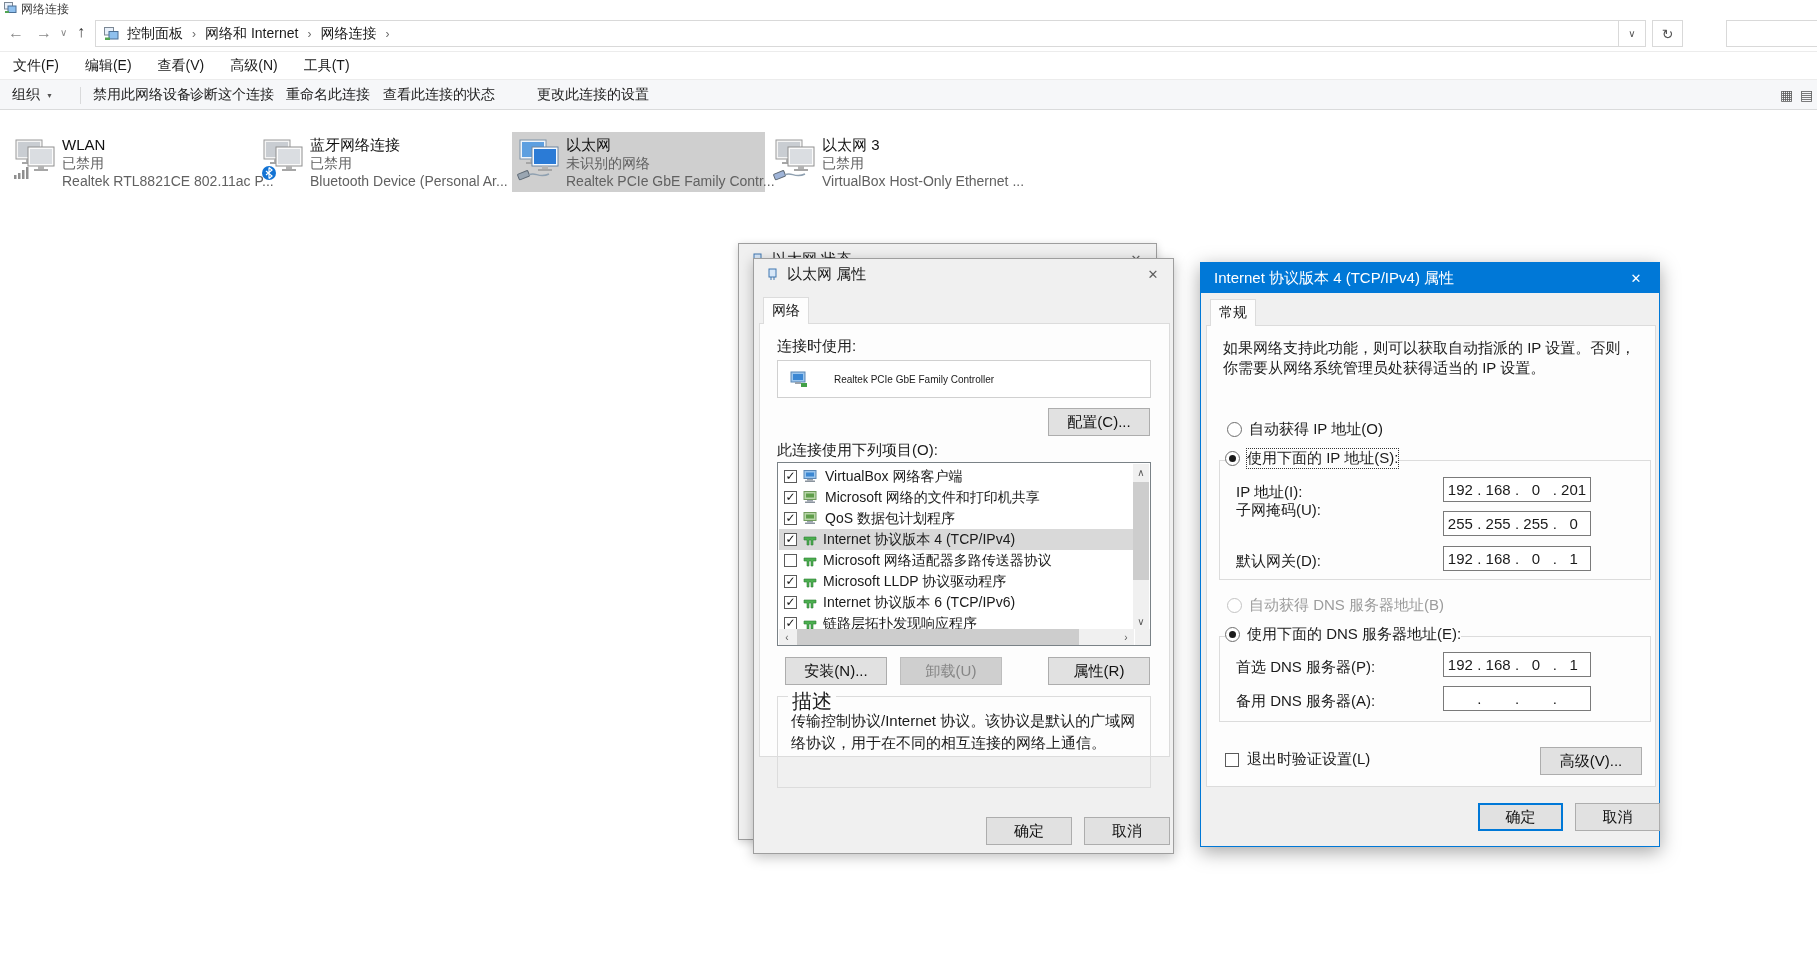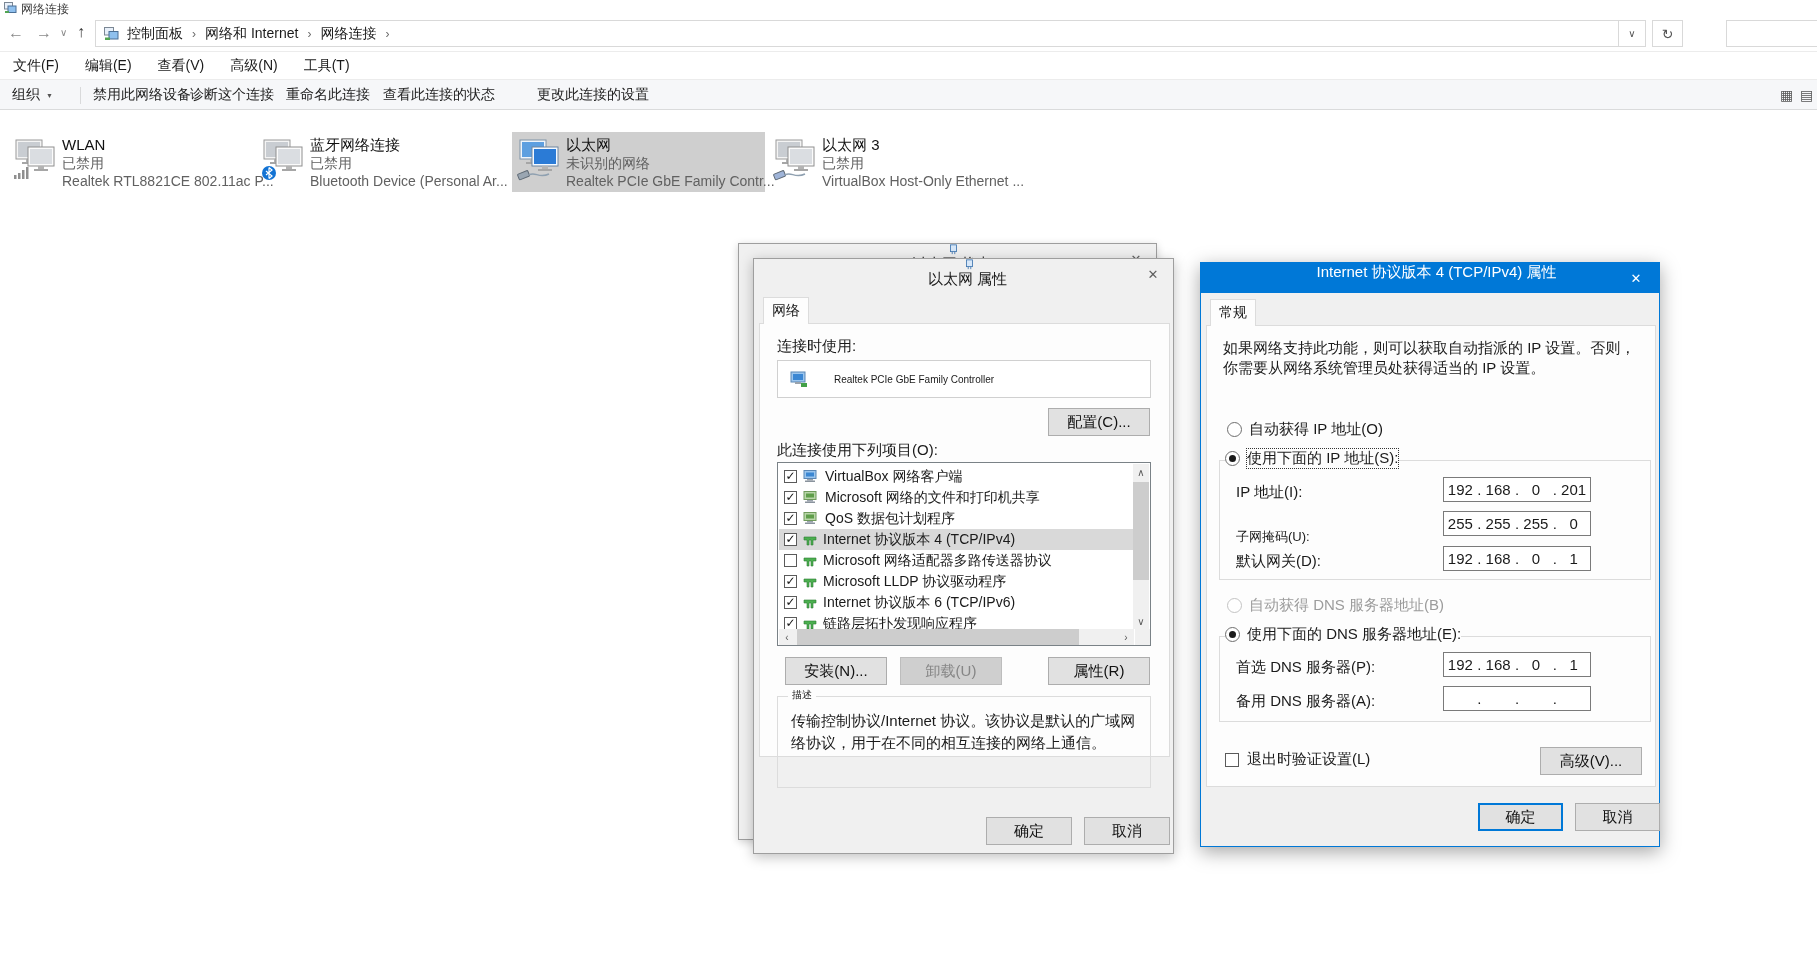--- a/index.html
+++ b/index.html
@@ -21,29 +21,29 @@
   .toolitem{position:absolute;top:0;height:30px;display:flex;align-items:center;font-size:14px;color:#222;}
   
   .tile{position:absolute;top:116px;height:60px;margin-top:16px;}
   .tile.selected{background:#cfcfcf;}
   .tile .tname{position:absolute;left:54px;top:4px;font-size:15px;color:#111;}
   .tile .tstatus{position:absolute;left:54px;top:23px;font-size:14px;color:#616161;}
   .tile .tdevice{position:absolute;left:54px;top:41px;font-size:14px;color:#616161;}
   .tile svg{position:absolute;left:4px;top:7px;}
   
   .dlg{position:absolute;background:#f0f0f0;border:1px solid #9e9e9e;}
-  .dlg-title{position:absolute;left:0;top:0;right:0;height:30px;display:flex;align-items:center;font-size:15px;color:#1a1a1a;flex-direction:column;}
+  .dlg-title{position:absolute;left:0;top:0;right:0;height:30px;display:flex;align-items:center;font-size:15px;color:#1a1a1a;}
   .dlg-close{position:absolute;top:0;right:0;width:40px;height:30px;display:flex;align-items:center;justify-content:center;color:#5f5f5f;font-size:13px;}
   .tabpage{position:absolute;background:#fdfdfd;border:1px solid #dcdcdc;}
   .tab{position:absolute;background:#fdfdfd;border:1px solid #dcdcdc;border-bottom:none;display:flex;align-items:center;justify-content:center;font-size:14px;z-index:3;}
   .wbtn{position:absolute;width:102px;height:28px;background:#e1e1e1;border:1px solid #adadad;display:flex;align-items:center;justify-content:center;font-size:15px;color:#111;}
   .wbtn.disabled{background:#cfcfcf;border-color:#bdbdbd;color:#868686;}
   .wbtn.default{border:2px solid #0078d7;}
   .grp{position:absolute;border:1px solid #dcdcdc;}
-  .grplegend{position:absolute;top:-9px;left:10px;background:#fdfdfd;padding:0 4px;font-size:10px;}
+  .grplegend{position:absolute;top:-9px;left:10px;background:#fdfdfd;padding:0 4px;font-size:20px;}
   .radio{display:inline-block;width:15px;height:15px;border:1px solid #6e6e6e;border-radius:50%;background:#fff;position:relative;}
   .radio.on::after{content:"";position:absolute;left:3px;top:3px;width:7px;height:7px;border-radius:50%;background:#1a1a1a;}
   .radio.disabled{border-color:#c3c3c3;}
   .radiorow{position:absolute;display:flex;align-items:center;font-size:15px;}
   .radiorow .lbl{margin-left:7px;}
   .radiorow.disabled{color:#9c9c9c;}
   .focusdotted{outline:1px dotted #333;}
   .ipfield{position:absolute;width:148px;height:25px;background:#fff;border:1px solid #7a7a7a;display:flex;align-items:center;font-size:15px;}
   .ipfield .oct{flex:1;text-align:center;}
   .ipfield .dot{width:5px;text-align:center;}
@@ -385,21 +385,21 @@
         <span class="abs" style="left:16px;top:22px;font-size:15px">IP 地址(I):</span>
         <div class="ipfield" style="left:223px;top:16px">
           <span class="oct">192</span>
             <span class="dot">.</span>
           <span class="oct">168</span>
             <span class="dot">.</span>
           <span class="oct">0</span>
             <span class="dot">.</span>
           <span class="oct">201</span>
         </div>
-        <span class="abs" style="left:16px;top:67px;font-size:13px">子网掩码(U):</span>
+        <span class="abs" style="left:16px;top:40px;font-size:15px">子网掩码(U):</span>
         <div class="ipfield" style="left:223px;top:50px">
           <span class="oct">255</span>
             <span class="dot">.</span>
           <span class="oct">255</span>
             <span class="dot">.</span>
           <span class="oct">255</span>
             <span class="dot">.</span>
           <span class="oct">0</span>
         </div>
         <span class="abs" style="left:16px;top:91px;font-size:15px">默认网关(D):</span>

